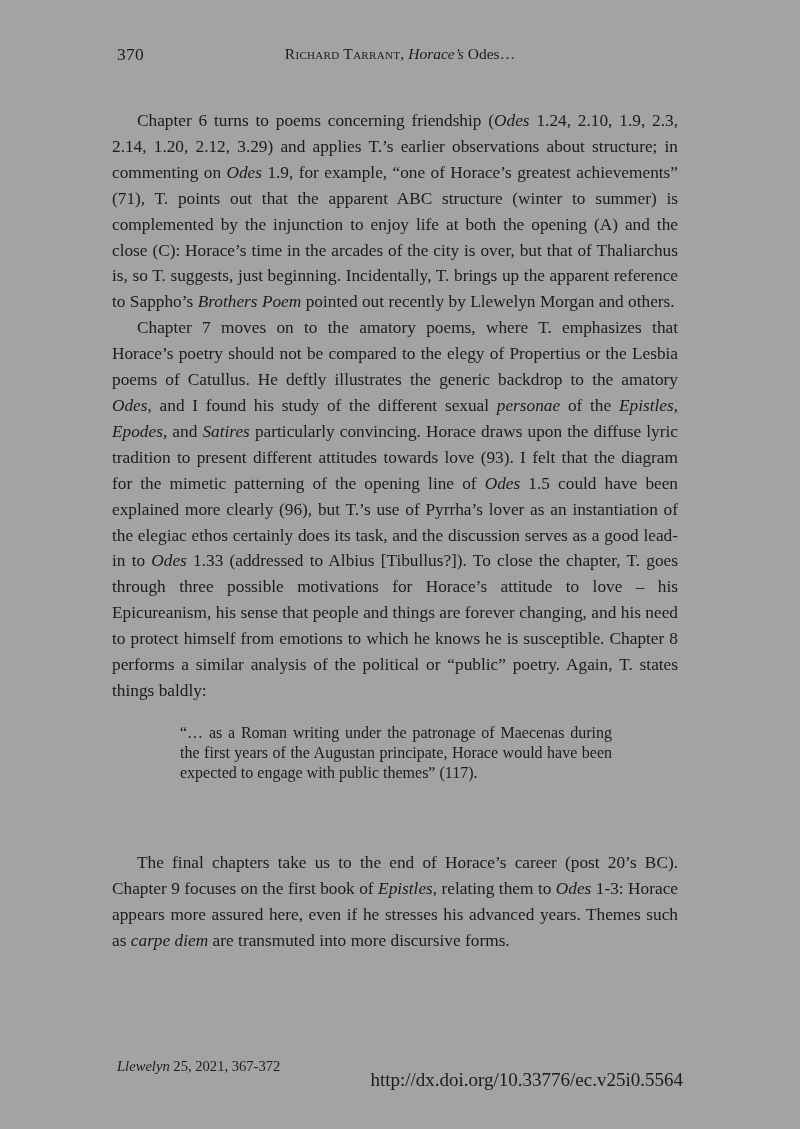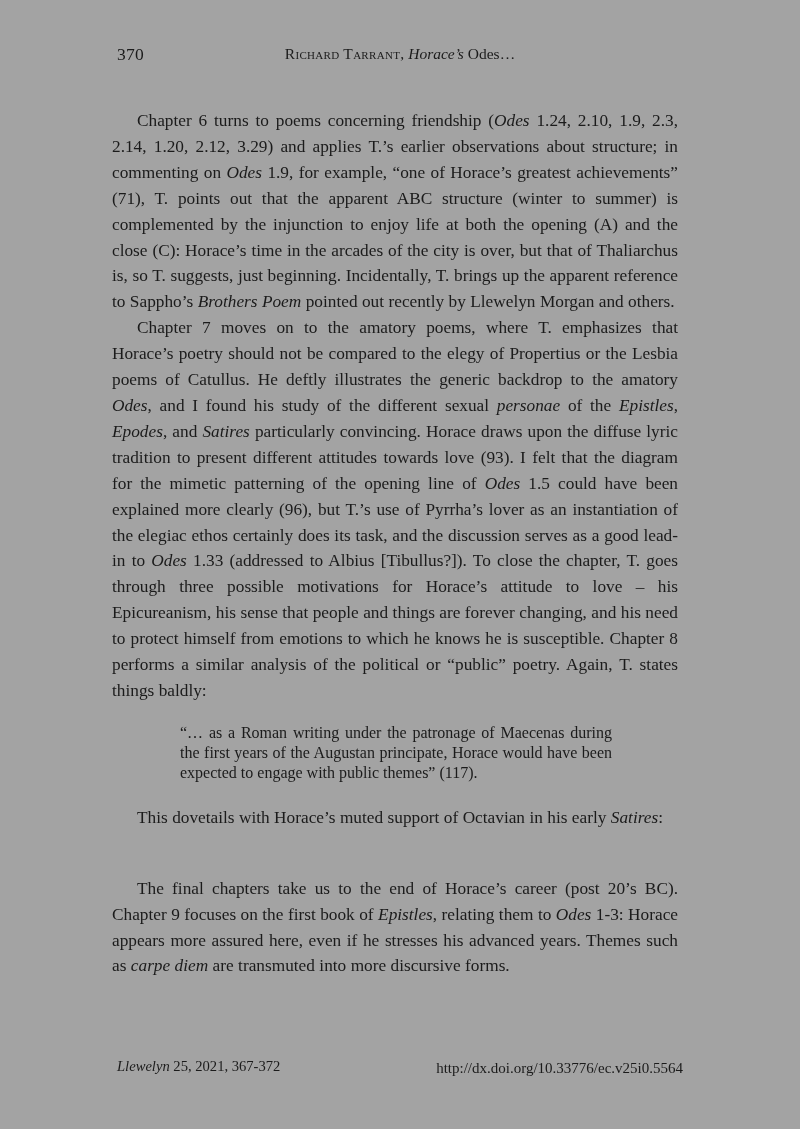--- a/index.html
+++ b/index.html
@@ -101,22 +101,22 @@
   }
   .footer-left {
     position: absolute;
     left: 0;
     top: 0;
     white-space: nowrap;
   }
   .footer-right {
     position: absolute;
     right: 0;
-    top: 2px;
-    font-size: 15px;
+    top: 11px;
+    font-size: 19px;
     white-space: nowrap;
     color: #1b1b1b;
   }
 </style>
 </head>
 <body>
 
 <div class="page">
 
   <div class="runhead">
@@ -129,21 +129,20 @@
     <p class="body" id="para-chapter-6"><span>Chapter 6 turns to poems concerning friendship (</span><span class="it">Odes</span><span> 1.24, 2.10, 1.9, 2.3, 2.14, 1.20, 2.12, 3.29) and applies T.’s earlier observations about structure; in commenting on </span><span class="it">Odes</span><span> 1.9, for example, “one of Horace’s greatest achievements” (71), T. points out that the apparent ABC structure (winter to summer) is complemented by the injunction to enjoy life at both the opening (A) and the close (C): Horace’s time in the arcades of the city is over, but that of Thaliarchus is, so T. suggests, just beginning. Incidentally, T. brings up the apparent reference to Sappho’s </span><span class="it">Brothers Poem</span><span> pointed out recently by Llewelyn Morgan and others.</span></p>
 
     <p class="body" id="para-chapter-7"><span>Chapter 7 moves on to the amatory poems, where T. emphasizes that Horace’s poetry should not be compared to the elegy of Propertius or the Lesbia poems of Catullus. He deftly illustrates the generic backdrop to the amatory </span><span class="it">Odes</span><span>, and I found his study of the different sexual </span><span class="it">personae</span><span> of the </span><span class="it">Epistles</span><span>, </span><span class="it">Epodes</span><span>, and </span><span class="it">Satires</span><span> particularly convincing. Horace draws upon the diffuse lyric tradition to present different attitudes towards love (93). I felt that the diagram for the mimetic patterning of the opening line of </span><span class="it">Odes</span><span> 1.5 could have been explained more clearly (96), but T.’s use of Pyrrha’s lover as an instantiation of the elegiac ethos certainly does its task, and the discussion serves as a good lead-in to </span><span class="it">Odes</span><span> 1.33 (addressed to Albius [Tibullus?]). To close the chapter, T. goes through three possible motivations for Horace’s attitude to love – his Epicureanism, his sense that people and things are forever changing, and his need to protect himself from emotions to which he knows he is susceptible. Chapter 8 performs a similar analysis of the political or “public” poetry. Again, T. states things baldly:</span></p>
 
     <div class="gap-before-quote"></div>
 
     <blockquote class="quote">“… as a Roman writing under the patronage of Maecenas during the first years of the Augustan principate, Horace would have been expected to engage with public themes” (117).</blockquote>
 
     <div class="gap-after-quote"></div>
 
-    <p class="body" id="para-satires"><span>This dovetails with Horace’s muted support of Octavian in his early </span><span class="it">Satires</span><span>:</span></p>
 
     <div class="gap-before-quote2"></div>
 
 
     <div class="gap-after-quote2"></div>
 
 
     <p class="body" id="para-final-chapters"><span>The final chapters take us to the end of Horace’s career (post 20’s BC). Chapter 9 focuses on the first book of </span><span class="it">Epistles</span><span>, relating them to </span><span class="it">Odes</span><span> 1-3: Horace appears more assured here, even if he stresses his advanced years. Themes such as </span><span class="it">carpe diem</span><span> are transmuted into more discursive forms.</span></p>
 
   </div>

